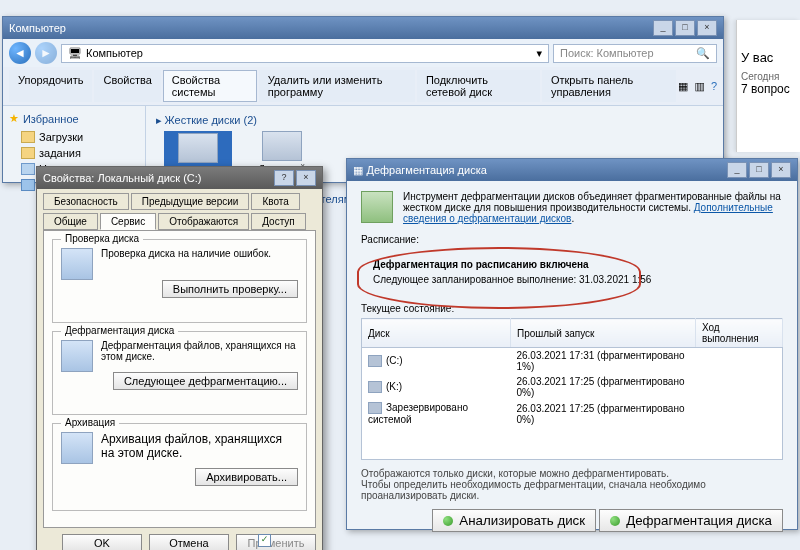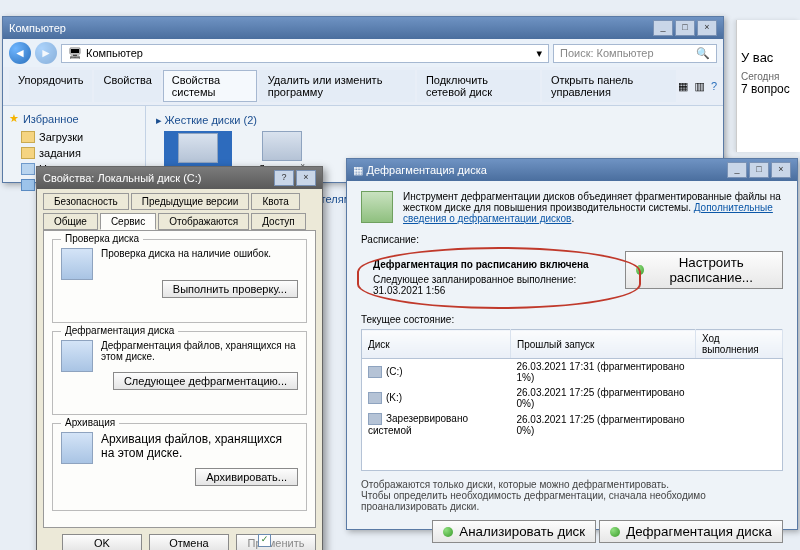--- a/index.html
+++ b/index.html
@@ -286,26 +286,20 @@
     </div>
 
     <div style="margin-top:10px;font-size:10px">Расписание:</div>
 
     <div style="display:flex; align-items:flex-start; gap:10px;">
       <div class="sched-box">
         <div class="red-circle"></div>
         <div style="font-weight:bold;font-size:10px">Дефрагментация по расписанию включена</div>
         <div style="font-size:10px;margin-top:4px">Следующее запланированное выполнение: 31.03.2021 1:56</div>
       </div>
-      <div style="margin-top:6px">
-        <button class="longbtn">
-            <span class="greenball"></span>
-            <span>Настроить расписание...</span>
-          </button>
-      </div>
     </div>
 
     <div style="font-size:10px">Текущее состояние:</div>
 
     <table class="table" style="margin-top:4px">
       <thead>
         <tr>
           <th>Диск</th>
           <th>Прошлый запуск</th>
           <th>Ход выполнения</th>

